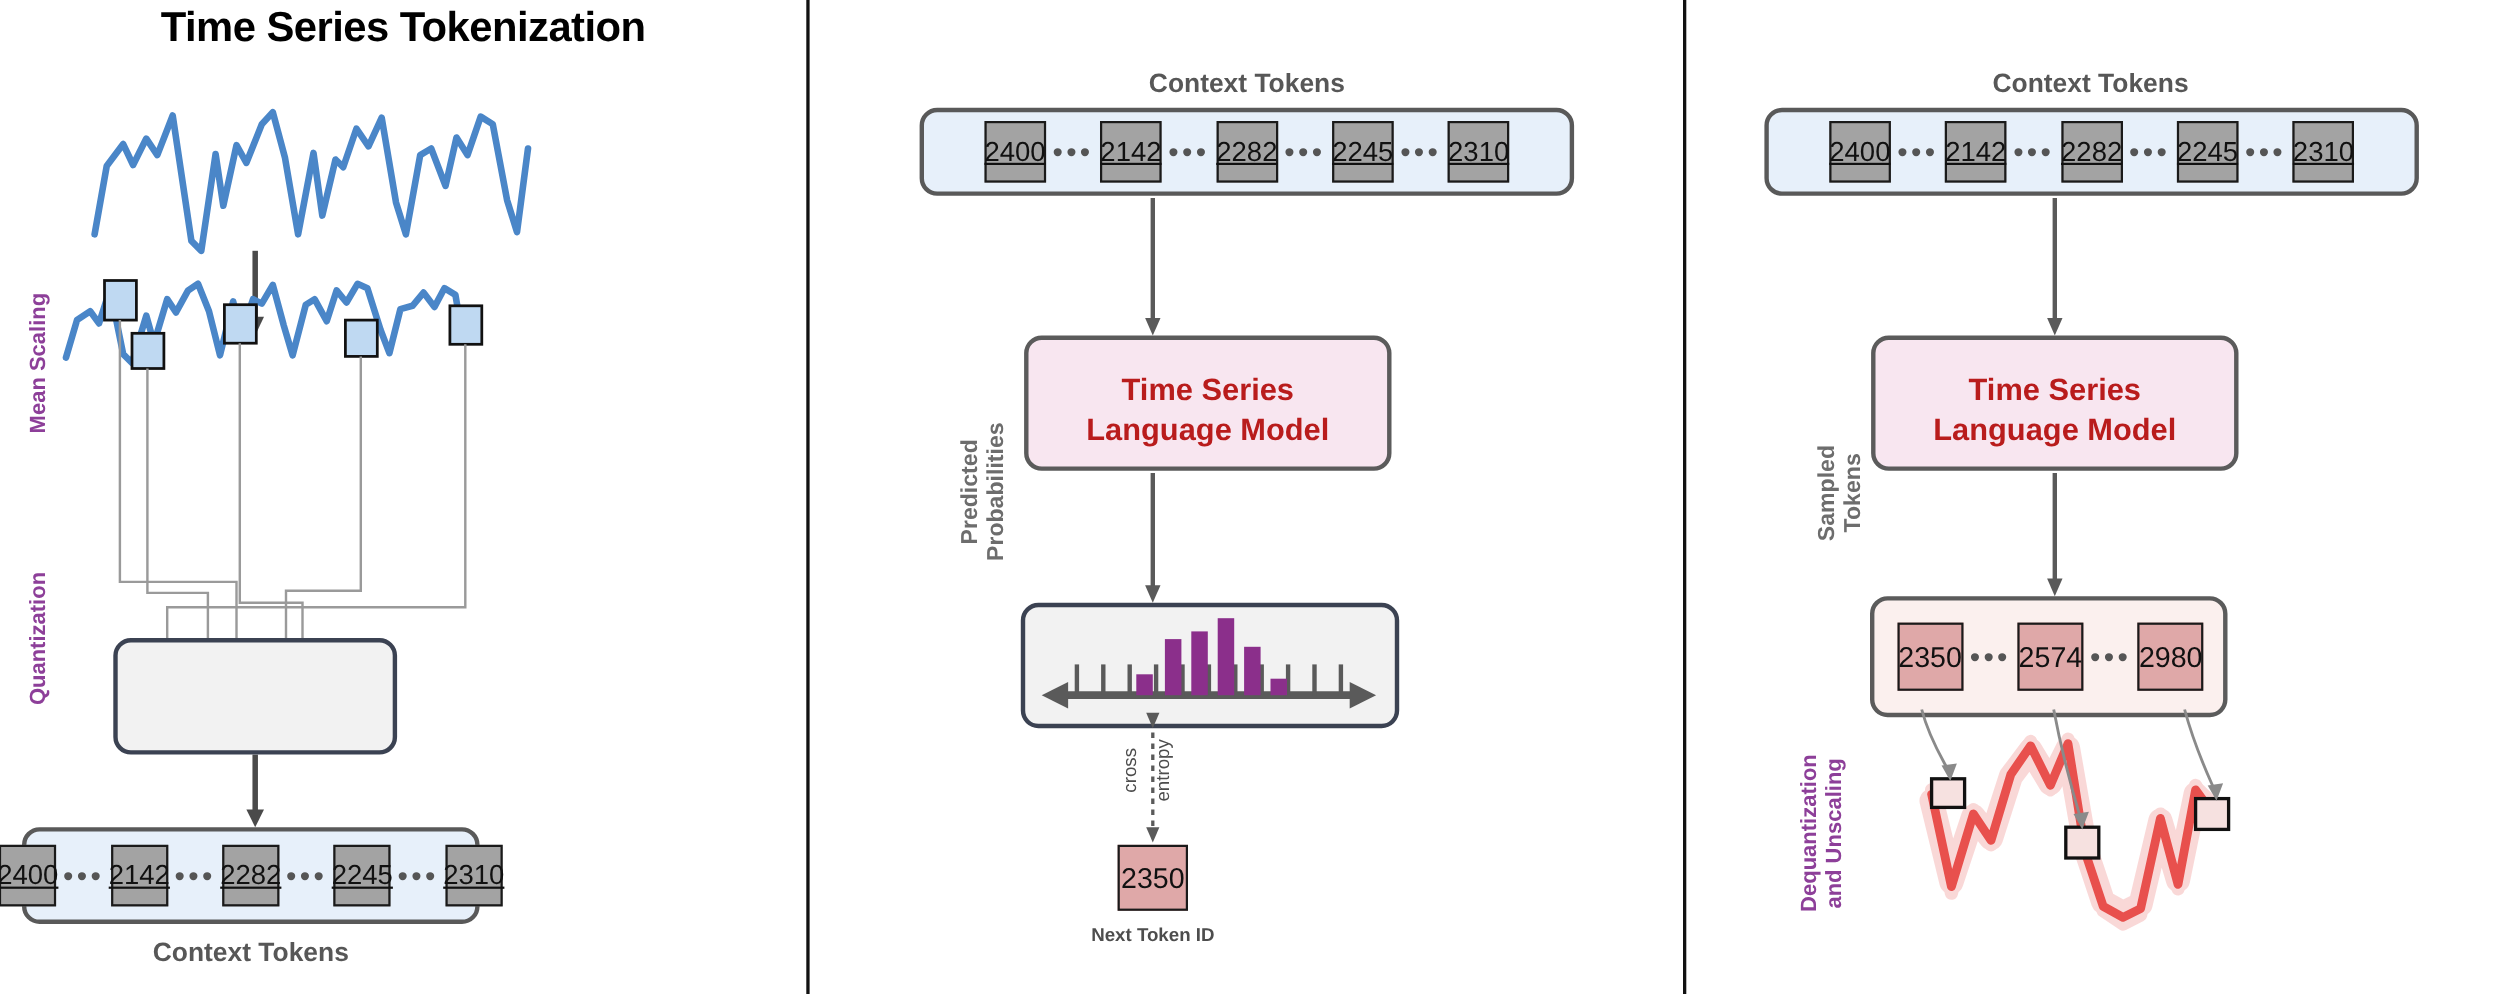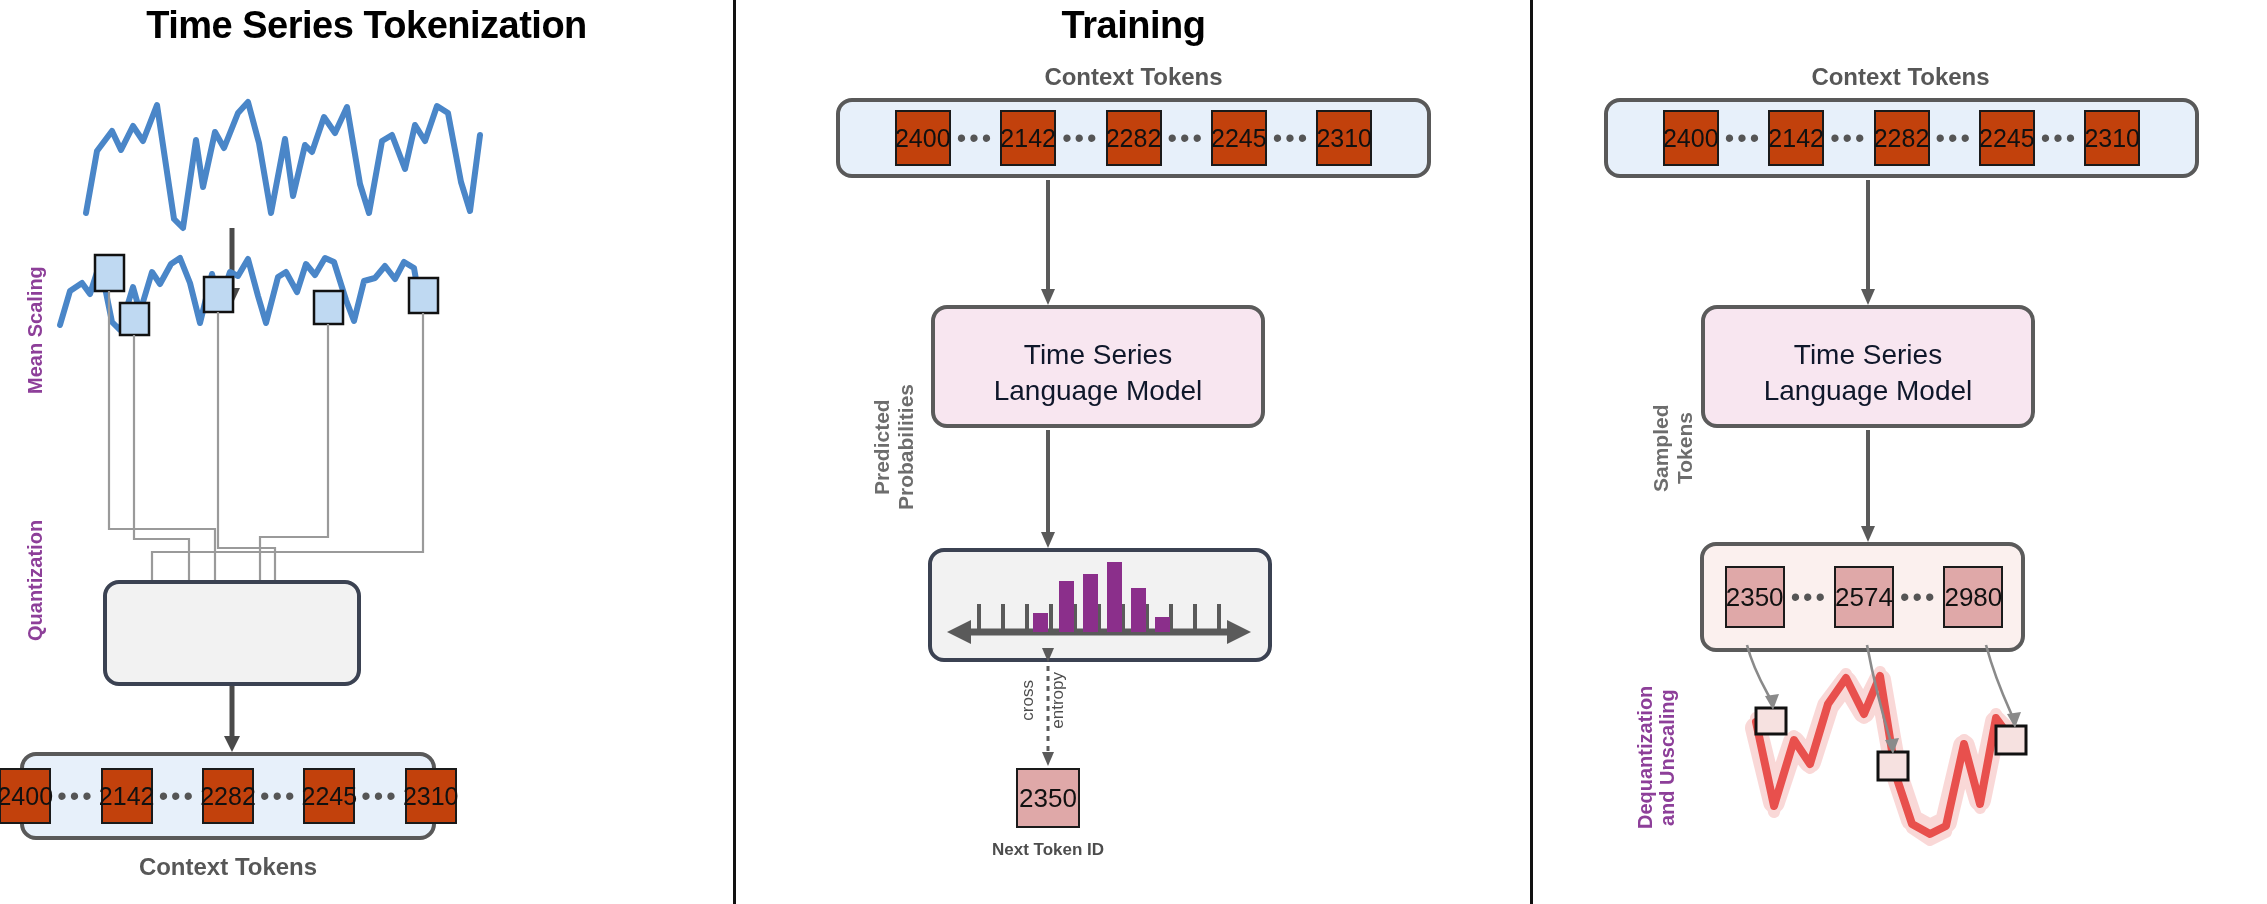--- a/index.html
+++ b/index.html
@@ -128,27 +128,28 @@
 
   
   .token-row {
     position: absolute;
     display: flex;
     align-items: center;
     justify-content: center;
   }
   .token {
     box-sizing: border-box;
-    background: #c2410c;
+    background: #a3a3a3;
     border: 2px solid #1a1a1a;
     color: #111111;
     font-size: 25px;
     display: flex;
     align-items: center;
     justify-content: center;
+    text-decoration: underline;
   }
   .dots {
     color: #555555;
     font-size: 27px;
     letter-spacing: 3px;
     padding: 0 6px;
     line-height: 0.4;
   }
   .token-pink {
     position: relative;
@@ -185,23 +186,23 @@
     display: flex;
     align-items: center;
     justify-content: center;
   }
 
   .model-text {
     position: absolute;
     left: 0;
     width: 100%;
     text-align: center;
-    color: #0f172a;
+    color: #b91c1c;
     font-size: 28px;
-    font-weight: normal;
+    font-weight: bold;
     line-height: 1.28;
     white-space: pre-line;
   }
 
   svg { position: absolute; overflow: visible; }
   .svg-layer { position: absolute; left: 0; top: 0; width: 100%; height: 904px; pointer-events: none; }
 </style>
 </head>
 <body>
 
@@ -289,21 +290,20 @@
       <div class="token" style="width:52px;height:56px;">2245</div>
       <span class="dots">•••</span>
       <div class="token" style="width:52px;height:56px;">2310</div>
     </div>
 
     <div class="section-label" style="top:853px; left:20px; width:416px;">Context Tokens</div>
   </div>
 
   <div class="panel" id="panel-training">
 
-    <div class="panel-title">Training</div>
 
     <div class="section-label" style="top:63px; left:0; width:793px;">Context Tokens</div>
 
     <div class="rbox rbox-blue" style="left:99px; top:98px; width:595px; height:80px;"></div>
 
     <div class="token-row" style="left:99px; top:98px; width:595px; height:80px;">
       <div class="token" style="width:56px;height:56px;">2400</div>
       <span class="dots">•••</span>
       <div class="token" style="width:56px;height:56px;">2142</div>
       <span class="dots">•••</span>

